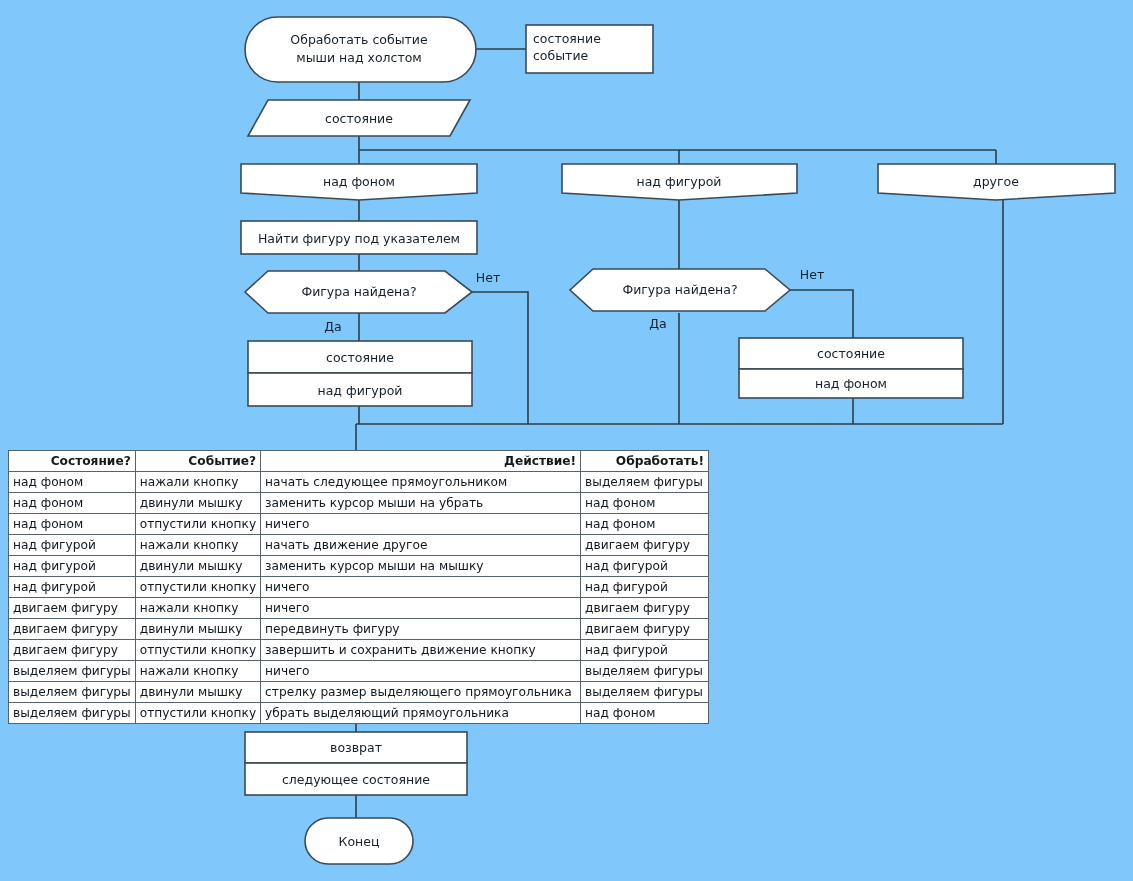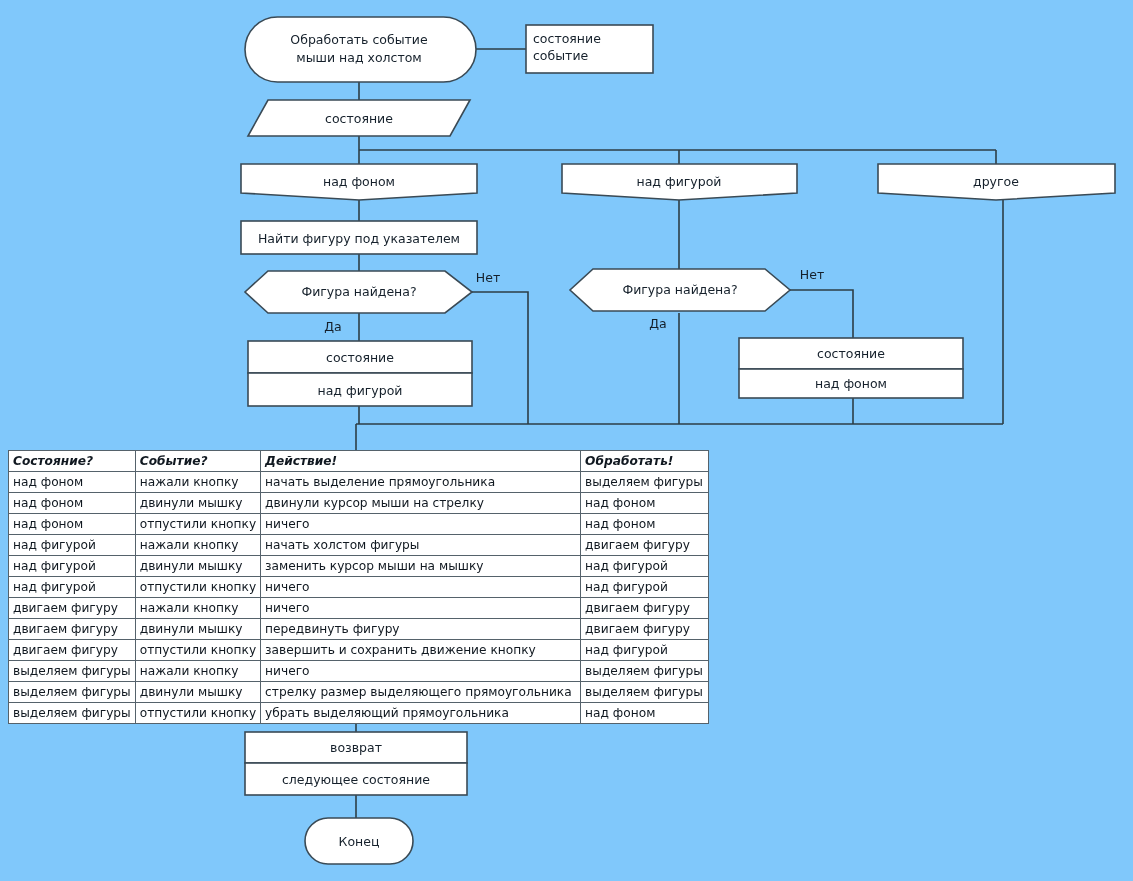--- a/index.html
+++ b/index.html
@@ -29,21 +29,21 @@
     border:1px solid #55626b;
   }
   #ttable th,#ttable td{
     border:1px solid #55626b;
     padding:1px 4px;
     height:18px;
     line-height:16px;
     white-space:nowrap;
     vertical-align:middle;
   }
-  #ttable th{font-weight:bold;text-align:left;font-style:italic;}
+  #ttable th{font-weight:bold;text-align:right;}
   #ttable td{text-align:left;}
   #ttable col.c0{width:120px;}
   #ttable col.c1{width:122px;}
   #ttable col.c2{width:320px;}
   #ttable col.c3{width:128px;}
 </style>
 </head>
 <body style="background: rgb(128, 200, 251);">
 
 <div id="stage">
@@ -153,39 +153,39 @@
         <th>Состояние?</th>
         <th>Событие?</th>
         <th>Действие!</th>
         <th>Обработать!</th>
       </tr>
     </thead>
     <tbody>
       <tr>
         <td>над фоном</td>
         <td>нажали кнопку</td>
-        <td>начать выделение прямоугольника</td>
-        <td>выделяем фигуры</td>
-      </tr>
-      <tr>
-        <td>над фоном</td>
-        <td>двинули мышку</td>
-        <td>двинули курсор мыши на стрелку</td>
-        <td>над фоном</td>
-      </tr>
-      <tr>
-        <td>над фоном</td>
-        <td>отпустили кнопку</td>
-        <td>ничего</td>
-        <td>над фоном</td>
-      </tr>
-      <tr>
-        <td>над фигурой</td>
-        <td>нажали кнопку</td>
-        <td>начать холстом фигуры</td>
+        <td>начать следующее прямоугольником</td>
+        <td>выделяем фигуры</td>
+      </tr>
+      <tr>
+        <td>над фоном</td>
+        <td>двинули мышку</td>
+        <td>заменить курсор мыши на убрать</td>
+        <td>над фоном</td>
+      </tr>
+      <tr>
+        <td>над фоном</td>
+        <td>отпустили кнопку</td>
+        <td>ничего</td>
+        <td>над фоном</td>
+      </tr>
+      <tr>
+        <td>над фигурой</td>
+        <td>нажали кнопку</td>
+        <td>начать движение другое</td>
         <td>двигаем фигуру</td>
       </tr>
       <tr>
         <td>над фигурой</td>
         <td>двинули мышку</td>
         <td>заменить курсор мыши на мышку</td>
         <td>над фигурой</td>
       </tr>
       <tr>
         <td>над фигурой</td>

